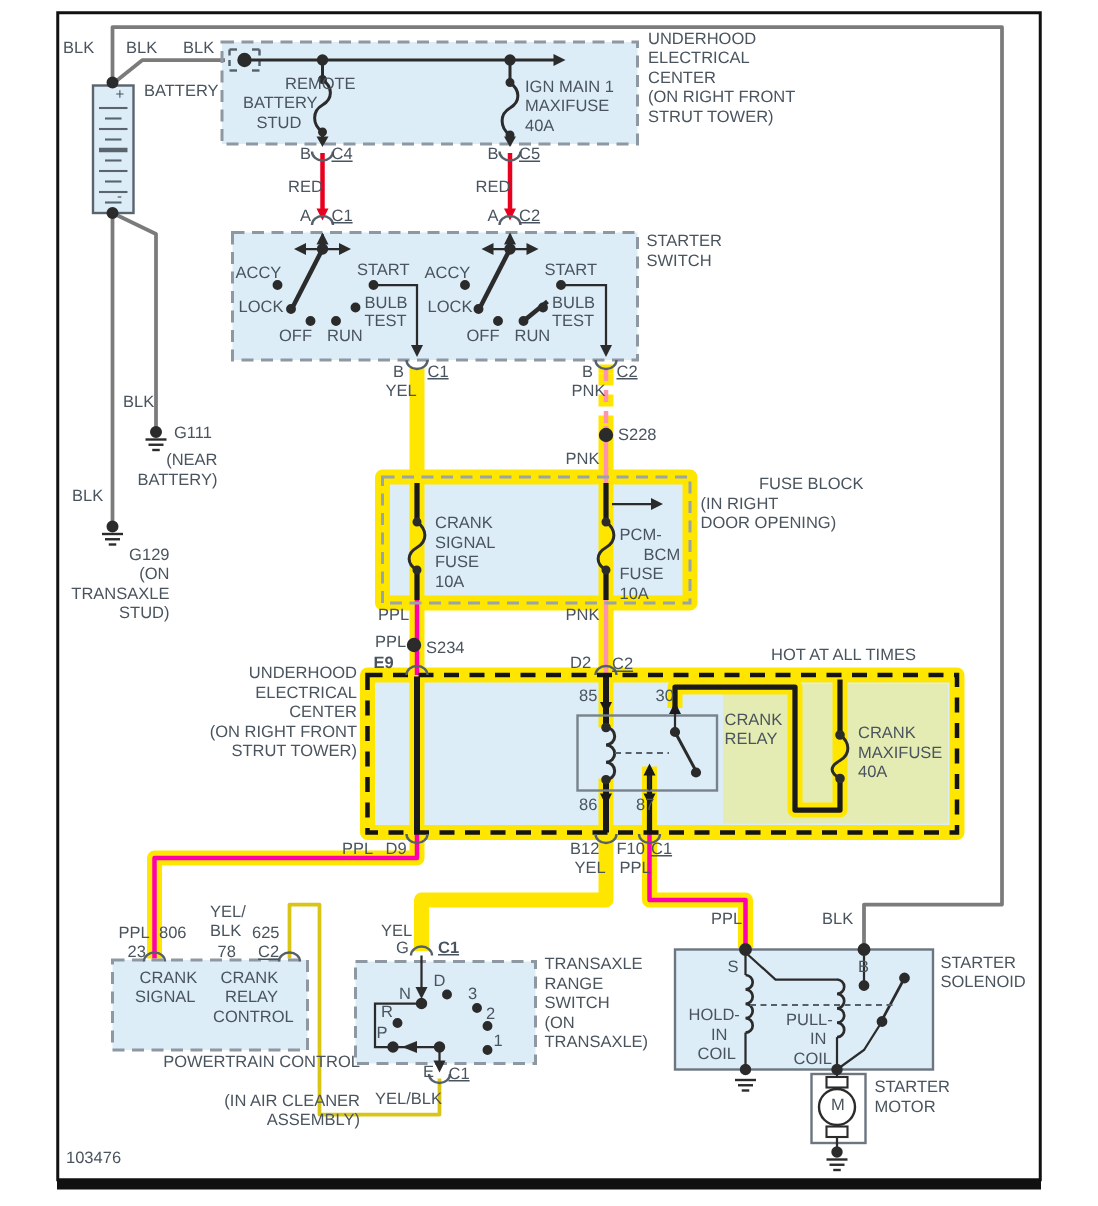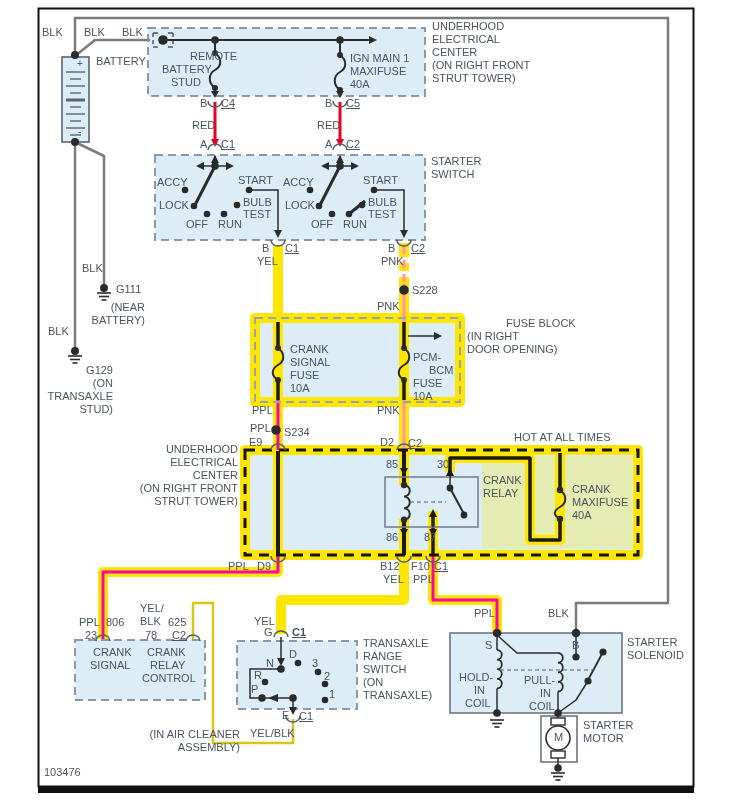--- a/index.html
+++ b/index.html
@@ -376,21 +376,21 @@
   <div class="lb" style="left:413px;top:377px;">FUSE</div>
   <div class="lb" style="left:413px;top:390px;">10A</div>
   <div class="lb" style="left:467px;top:317px;margin-left:39px;">FUSE BLOCK</div>
   <div class="lb" style="left:467px;top:330px;">(IN RIGHT</div>
   <div class="lb" style="left:467px;top:343px;text-align:right;">DOOR OPENING)</div>
 
   <div class="lb" style="left:252px;top:404px;">PPL</div>
   <div class="lb" style="left:377px;top:404px;">PNK</div>
   <div class="lb" style="left:250px;top:422px;">PPL</div>
   <div class="lb" style="left:284px;top:426px;">S234</div>
-  <div class="lb" style="left:249px;top:436px;">E9</div>
+  <div class="lb" style="left:249px;top:436px;font-weight:bold;">E9</div>
   <div class="lb" style="left:380px;top:436px;">D2</div>
   <div class="lb u" style="left:408px;top:437px;">C2</div>
 
   <div class="lb r" style="left:102px;top:443px;width:136px;">UNDERHOOD</div>
   <div class="lb r" style="left:102px;top:456px;width:136px;">ELECTRICAL</div>
   <div class="lb r" style="left:102px;top:469px;width:136px;">CENTER</div>
   <div class="lb r" style="left:102px;top:482px;width:136px;">(ON RIGHT FRONT</div>
   <div class="lb r" style="left:102px;top:495px;width:136px;">STRUT TOWER)</div>
   <div class="lb" style="left:514px;top:431px;">HOT AT ALL TIMES</div>
   <div class="lb" style="left:386px;top:458px;">85</div>
@@ -417,20 +417,21 @@
   <div class="lb" style="left:140px;top:602px;">YEL/</div>
   <div class="lb" style="left:140px;top:615px;">BLK</div>
   <div class="lb" style="left:168px;top:616px;">625</div>
   <div class="lb" style="left:145px;top:629px;">78</div>
   <div class="lb u" style="left:172px;top:629px;">C2</div>
   <div class="lb" style="left:93px;top:646px;">CRANK</div>
   <div class="lb" style="left:90px;top:659px;">SIGNAL</div>
   <div class="lb" style="left:147px;top:646px;">CRANK</div>
   <div class="lb" style="left:150px;top:659px;">RELAY</div>
   <div class="lb" style="left:142px;top:672px;">CONTROL</div>
+  <div class="lb c" style="left:40px;top:702px;width:200px;">POWERTRAIN CONTROL</div>
   <div class="lb c" style="left:40px;top:728px;width:200px;">(IN AIR CLEANER</div>
   <div class="lb c" style="left:40px;top:741px;width:200px;">ASSEMBLY)</div>
 
   <div class="lb" style="left:254px;top:615px;">YEL</div>
   <div class="lb" style="left:264px;top:626px;">G</div>
   <div class="lb u b" style="left:292px;top:626px;">C1</div>
   <div class="lb" style="left:266px;top:657px;">N</div>
   <div class="lb" style="left:289px;top:648px;">D</div>
   <div class="lb" style="left:312px;top:657px;">3</div>
   <div class="lb" style="left:254px;top:669px;">R</div>

